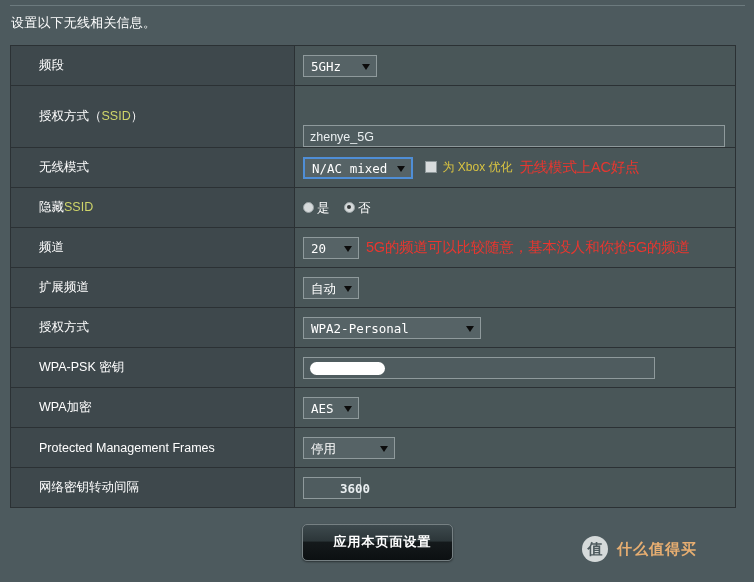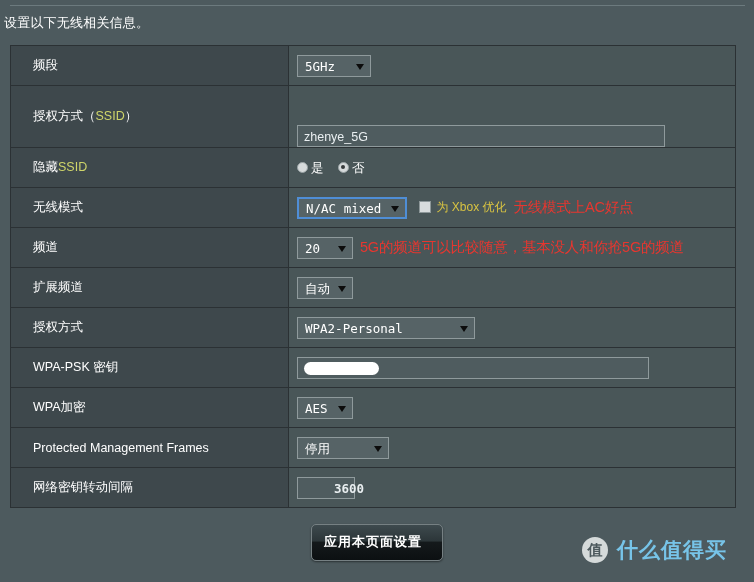--- a/index.html
+++ b/index.html
@@ -23,21 +23,21 @@
   .top-rule {
     position: absolute;
     left: 10px;
     top: 5px;
     width: 735px;
     height: 1px;
     background: #6c7a7e;
   }
   .intro {
     position: absolute;
-    left: 4px;
+    left: 11px;
     top: 14px;
     color: #ffffff;
     font-size: 13px;
     letter-spacing: 0.2px;
     white-space: nowrap;
   }
   .settings-table {
     position: absolute;
     left: 10px;
     top: 45px;
@@ -51,21 +51,21 @@
   .settings-table td {
     border: 1px solid #2b3134;
     padding: 0;
     vertical-align: middle;
   }
   td.label-cell {
     width: 255px;
     background: #3e484c;
     color: #ffffff;
     font-size: 12.5px;
-    padding-left: 22px;
+    padding-left: 28px;
     white-space: nowrap;
   }
   td.value-cell {
     background: #495658;
     padding-left: 8px;
     white-space: nowrap;
   }
   .lbl-hl {
     color: #cfd56a;
     margin-top: 39px;
@@ -119,21 +119,21 @@
     border: 1px solid #8f9a9c;
     color: #e9eef0;
     font-family: "Liberation Sans", "DejaVu Sans", sans-serif;
     font-size: 12.5px;
     height: 22px;
     line-height: 22px;
     padding: 0 6px;
     vertical-align: middle;
     box-sizing: border-box;
   }
-  .txt.w-ssid { width: 368px; margin-top: 39px; }
+  .txt.w-ssid { width: 422px; margin-top: 39px; }
   .txt.w-psk { width: 352px; position: relative; }
   .txt.w-rot {
     width: 58px;
     font-family: "DejaVu Sans Mono", "Liberation Mono", monospace;
     font-weight: bold;
     padding-left: 36px;
   }
   .redact {
     position: absolute;
     left: 6px;
@@ -216,21 +216,21 @@
     text-align: center;
   }
   .apply-btn {
     display: inline-block;
     background: linear-gradient(to bottom, #3e4a4e 0%, #2c3639 45%, #14191b 50%, #0c1012 100%);
     border: 1px solid #768083;
     border-radius: 5px;
     color: #ffffff;
     font-size: 13px;
     font-weight: bold;
-    padding: 8px 20px 9px 12px;
+    padding: 8px 20px 9px 31px;
     letter-spacing: 1px;
     box-shadow: 0 1px 2px rgba(0,0,0,0.45);
   }
   
   .watermark {
     position: absolute;
     left: 582px;
     top: 536px;
     display: flex;
     align-items: center;
@@ -242,22 +242,22 @@
     border-radius: 50%;
     background: #e8ecec;
     color: #4d5a5e;
     font-size: 15px;
     line-height: 26px;
     text-align: center;
     font-weight: bold;
     margin-right: 9px;
   }
   .wm-text {
-    color: #7dd3fc;
-    font-size: 21px;
+    color: #fdba74;
+    font-size: 15px;
     font-weight: bold;
     letter-spacing: 1px;
   }
   .bottom-fill {
     position: absolute;
     left: 0;
     top: 516px;
     width: 754px;
     height: 66px;
     background: #4d5a5e;
@@ -282,50 +282,50 @@
             <span>5GHz</span>
             <span class="arrow"></span>
           </span>
         </td>
       </tr>
 
       <tr>
         <td class="label-cell"><span>授权方式（</span><span class="lbl-hl">SSID</span><span>）</span></td>
         <td class="value-cell">
           <span class="txt w-ssid">zhenye_5G</span>
+        </td>
+      </tr>
+
+      <tr>
+        <td class="label-cell">无线模式</td>
+        <td class="value-cell">
+          <span class="sel w-mode focused">
+            <span>N/AC mixed</span>
+            <span class="arrow"></span>
+          </span>
+          <span class="inline-wrap">
+            <span class="cbx"></span><span class="xbox-label">为 Xbox 优化</span><span class="note-red">无线模式上AC好点</span>
+          </span>
         </td>
       </tr>
 
       <tr>
         <td class="label-cell"><span>隐藏</span><span class="lbl-hl">SSID</span></td>
         <td class="value-cell">
           <span class="radio-group">
             <span class="ritem">
               <span class="rdot"></span><span>是</span>
             </span>
             <span class="ritem">
               <span class="rdot checked"></span><span>否</span>
             </span>
           </span>
         </td>
       </tr>
 
-      <tr>
-        <td class="label-cell">无线模式</td>
-        <td class="value-cell">
-          <span class="sel w-mode focused">
-            <span>N/AC mixed</span>
-            <span class="arrow"></span>
-          </span>
-          <span class="inline-wrap">
-            <span class="cbx"></span><span class="xbox-label">为 Xbox 优化</span><span class="note-red">无线模式上AC好点</span>
-          </span>
-        </td>
-      </tr>
-
 
       <tr>
         <td class="label-cell">频道</td>
         <td class="value-cell">
           <span class="sel w-ch">
             <span>20</span>
             <span class="arrow"></span>
           </span><span class="note-red">5G的频道可以比较随意，基本没人和你抢5G的频道</span>
         </td>
       </tr>

